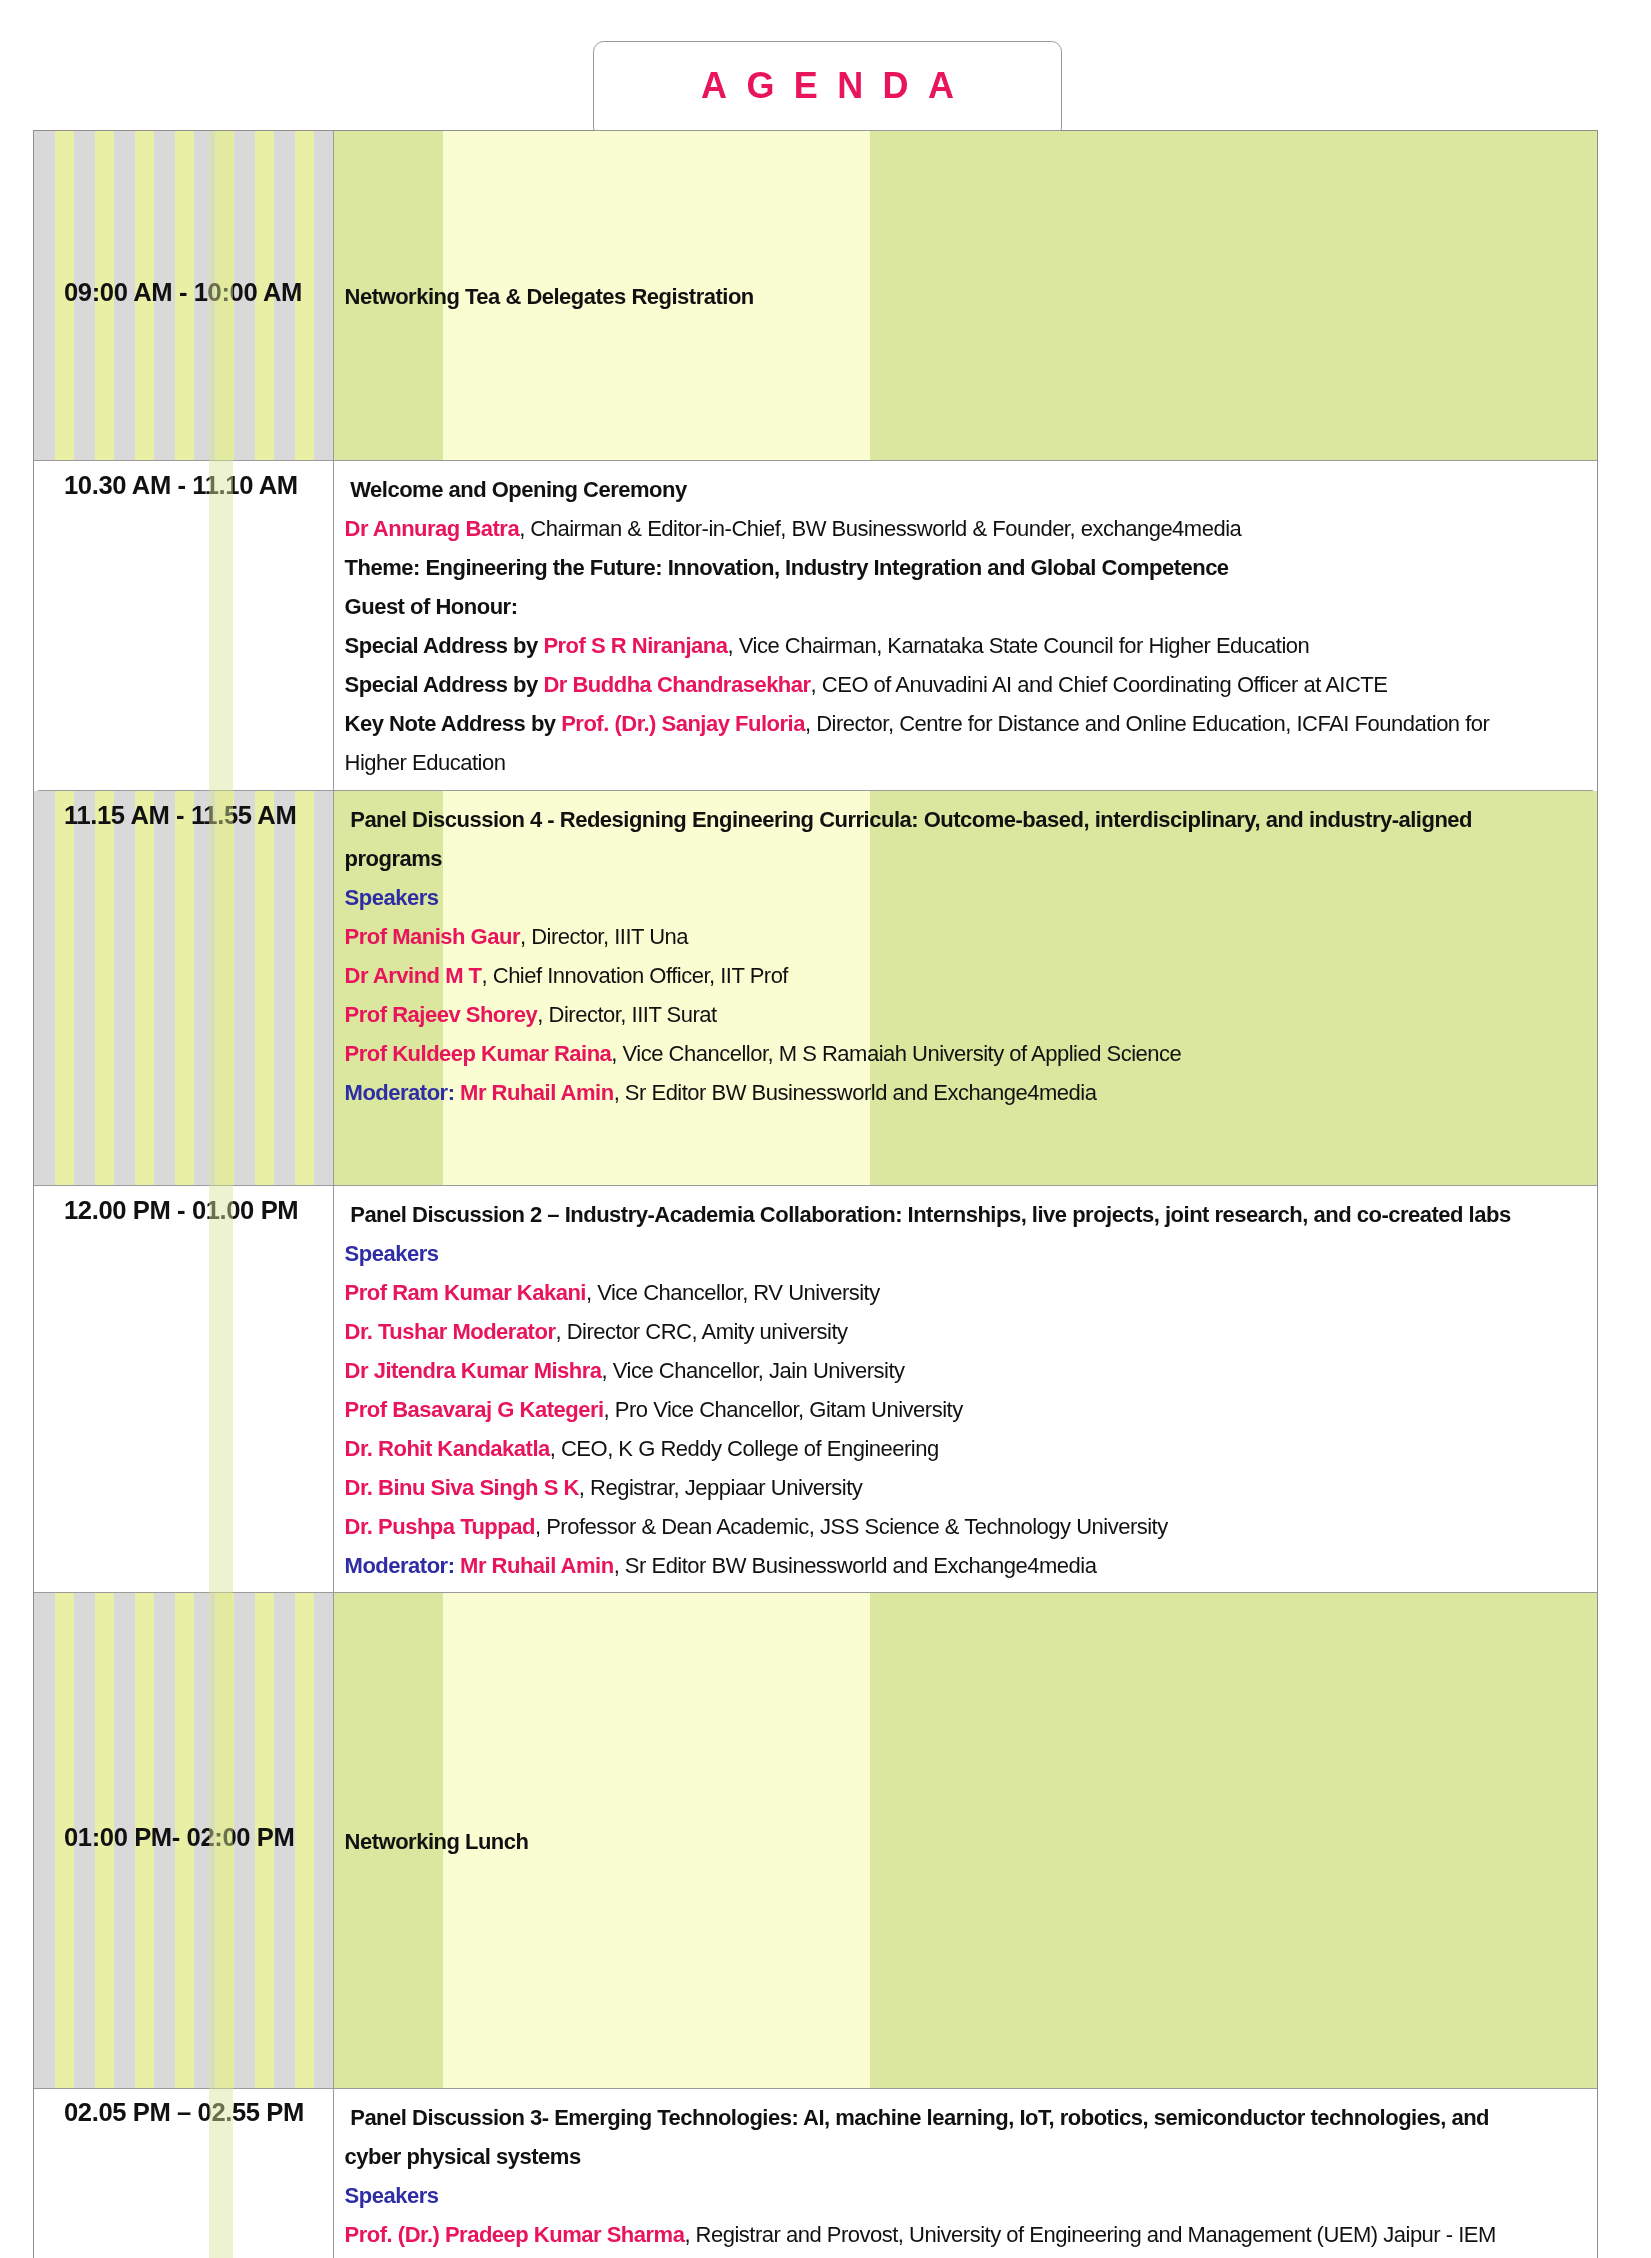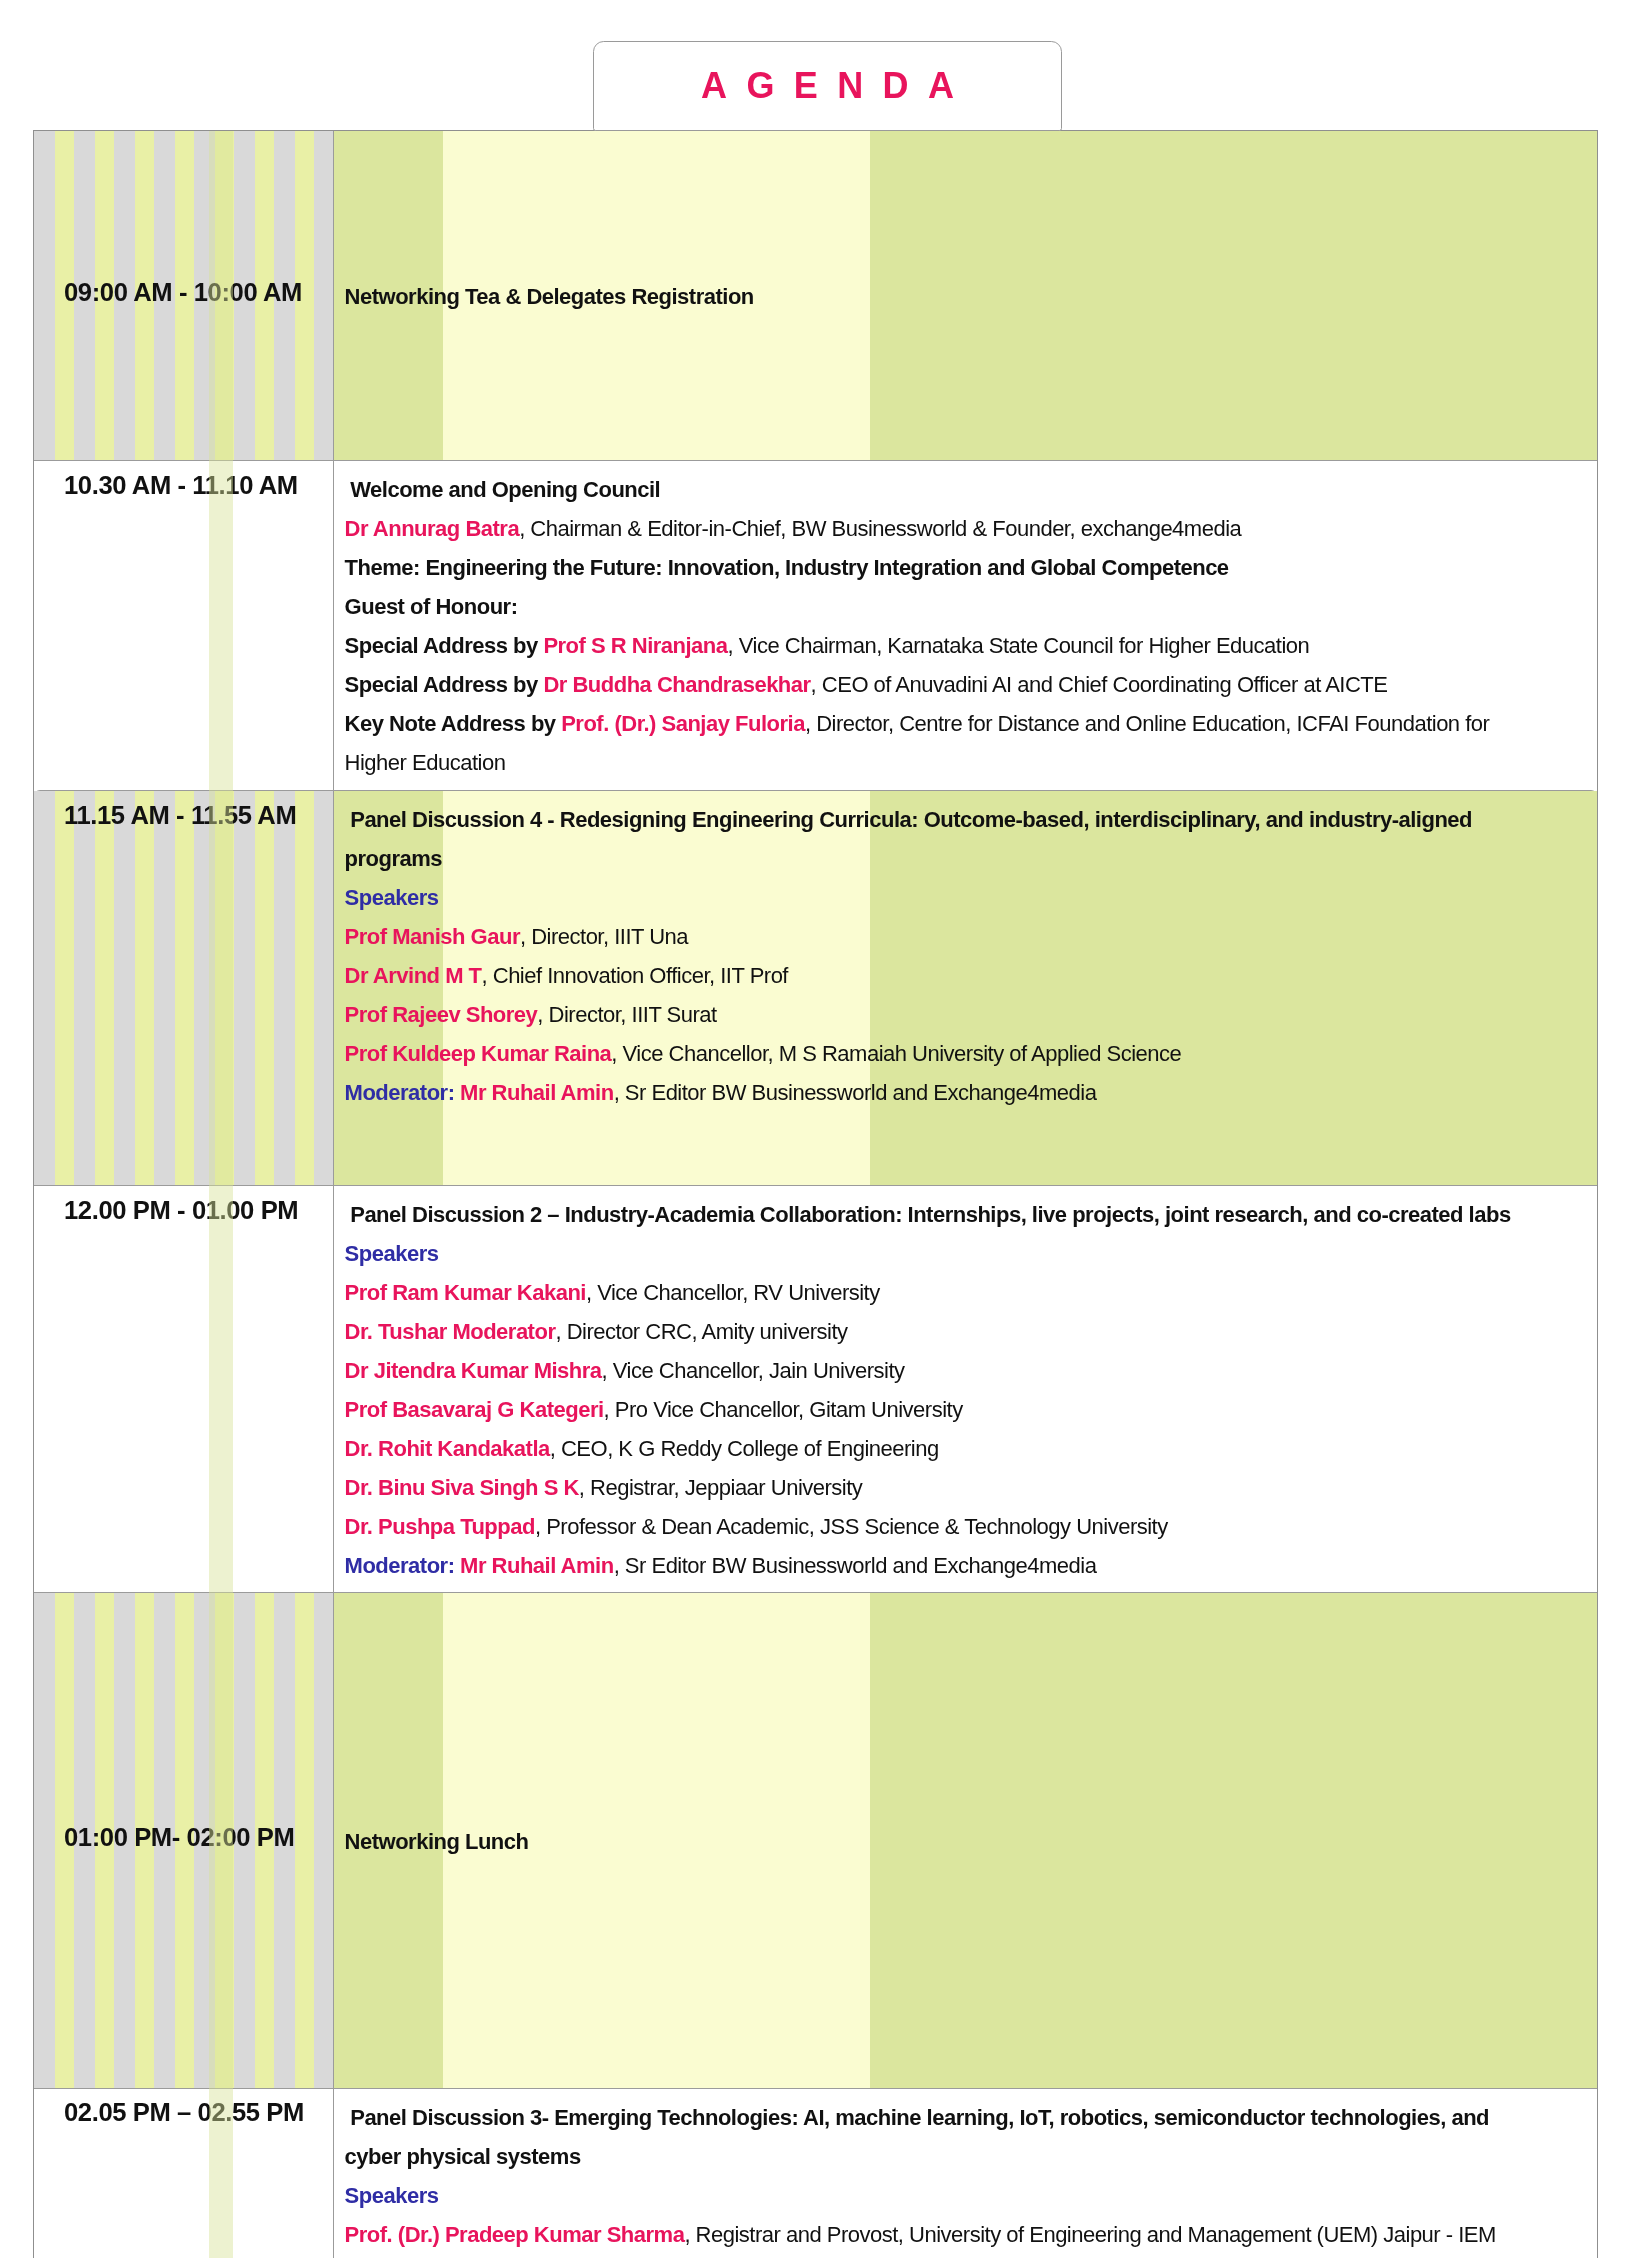--- a/index.html
+++ b/index.html
@@ -72,21 +72,21 @@
 
   <div class="row highlight single">
         <div class="time">09:00 AM - 10:00 AM</div>
         <div class="session">
           <div class="line"><span class="seg-b">Networking Tea &amp; Delegates Registration</span></div>
         </div>
       </div>
       <div class="row">
         <div class="time">10.30 AM - 11.10 AM</div>
         <div class="session">
-          <div class="line"><span class="seg-b"> Welcome and Opening Council</span></div>
+          <div class="line"><span class="seg-b"> Welcome and Opening Ceremony</span></div>
           <div class="line"><span class="seg-p" style="color: rgb(232, 20, 92);">Dr Annurag Batra</span><span class="seg-r">, Chairman &amp; Editor-in-Chief, BW Businessworld &amp; Founder, exchange4media</span></div>
           <div class="line"><span class="seg-b">Theme: Engineering the Future: Innovation, Industry Integration and Global Competence</span></div>
           <div class="line"><span class="seg-b">Guest of Honour:</span></div>
           <div class="line"><span class="seg-b">Special Address by </span><span class="seg-p" style="color: rgb(232, 20, 92);">Prof S R Niranjana</span><span class="seg-r">, Vice Chairman, Karnataka State Council for Higher Education</span></div>
           <div class="line"><span class="seg-b">Special Address by </span><span class="seg-p" style="color: rgb(232, 20, 92);">Dr Buddha Chandrasekhar</span><span class="seg-r">, CEO of Anuvadini AI and Chief Coordinating Officer at AICTE</span></div>
           <div class="line"><span class="seg-b">Key Note Address by </span><span class="seg-p" style="color: rgb(232, 20, 92);">Prof. (Dr.) Sanjay Fuloria</span><span class="seg-r">, Director, Centre for Distance and Online Education, ICFAI Foundation for</span></div>
           <div class="line"><span class="seg-r">Higher Education</span></div>
         </div>
       </div>
       <div class="row highlight">

